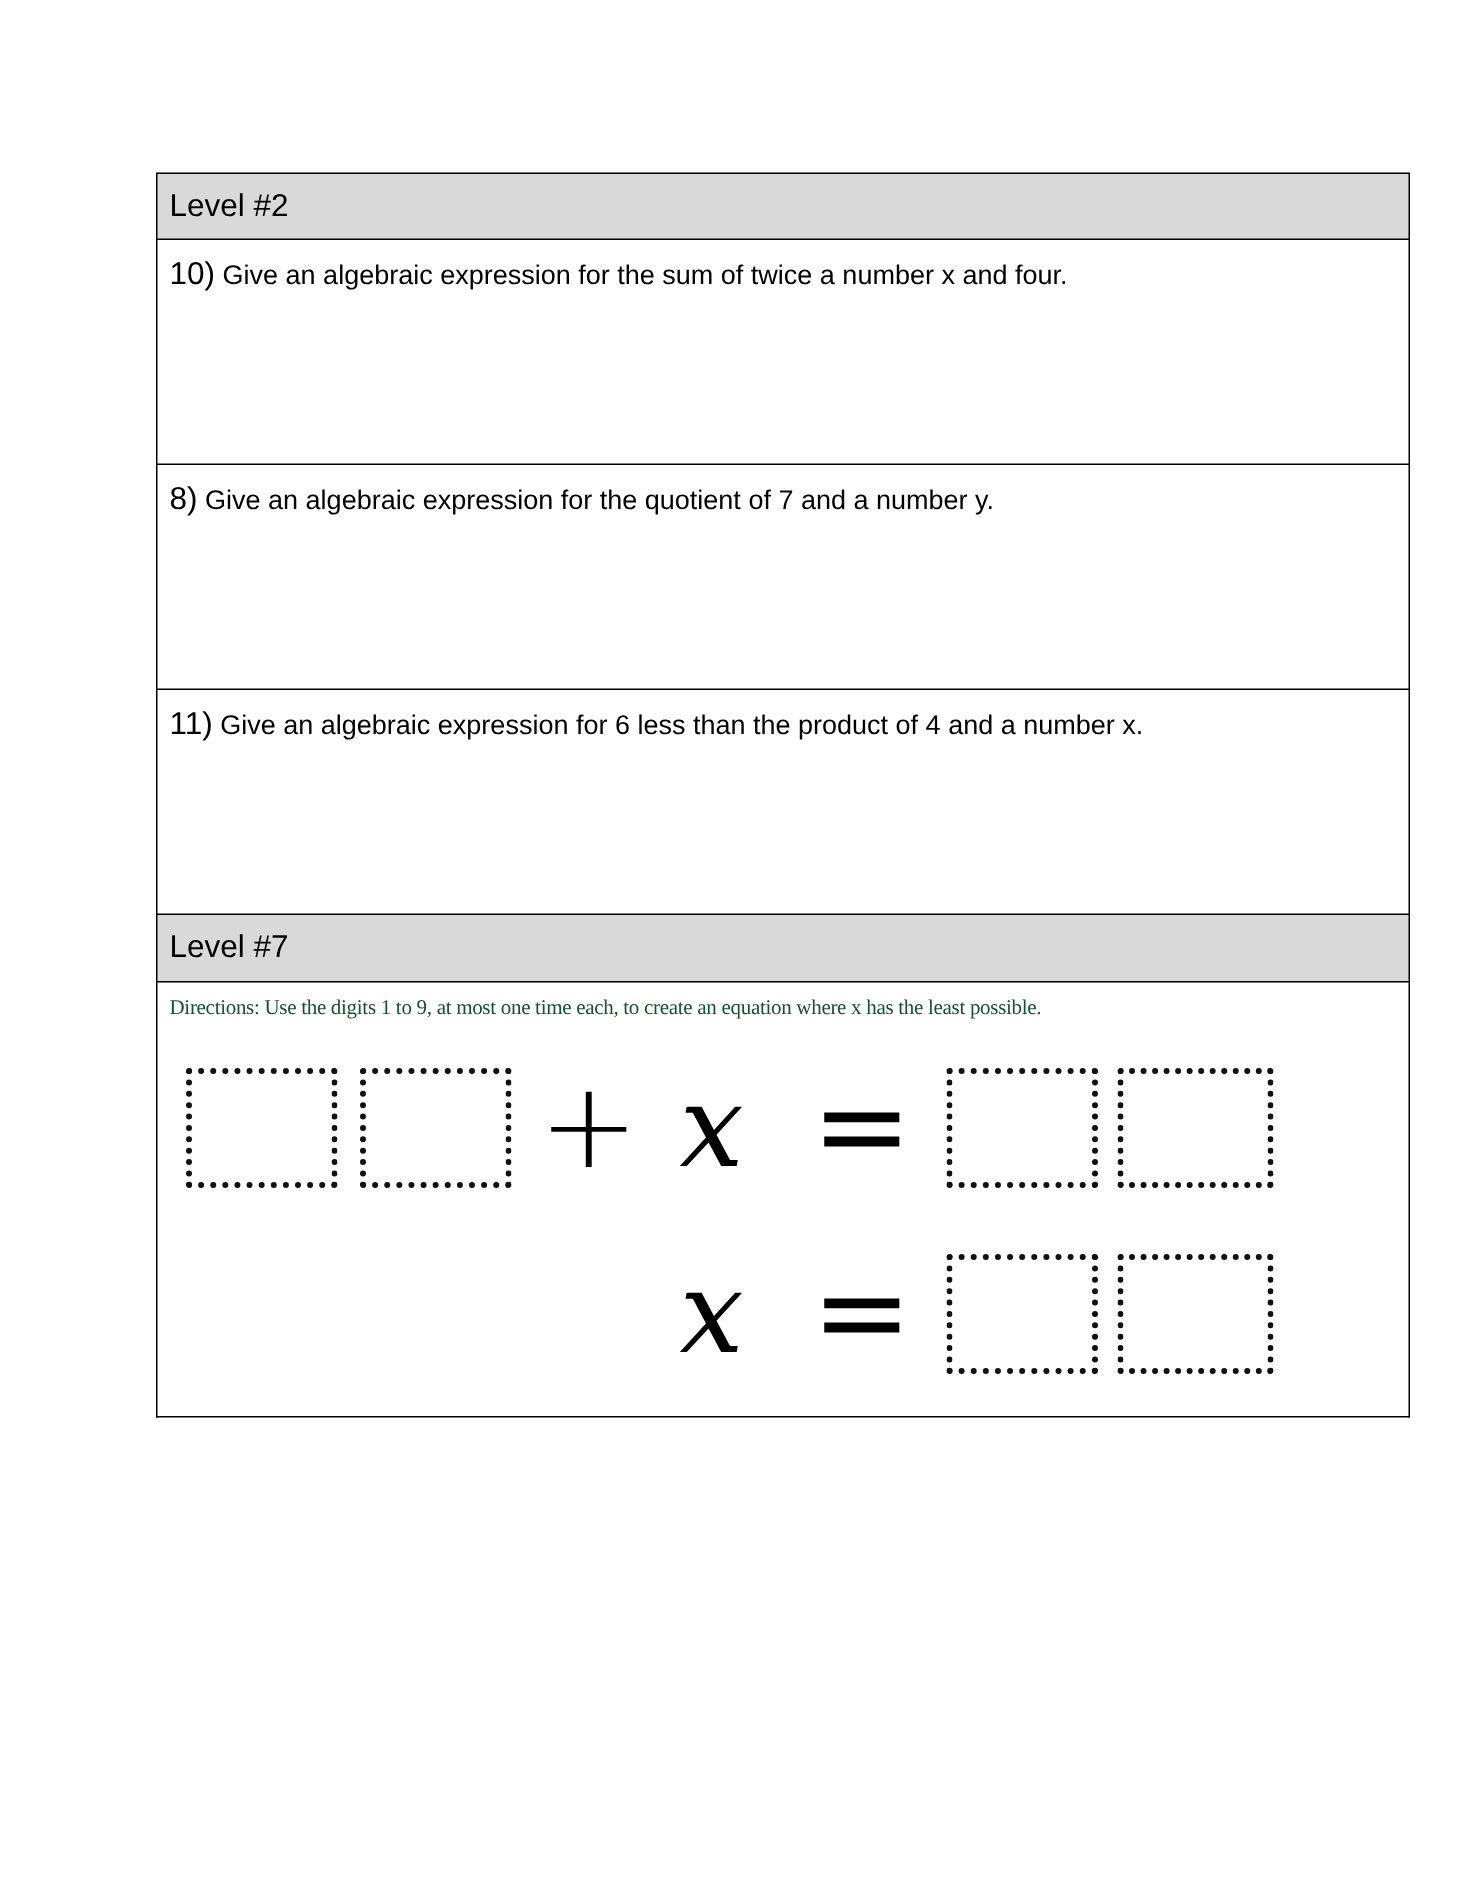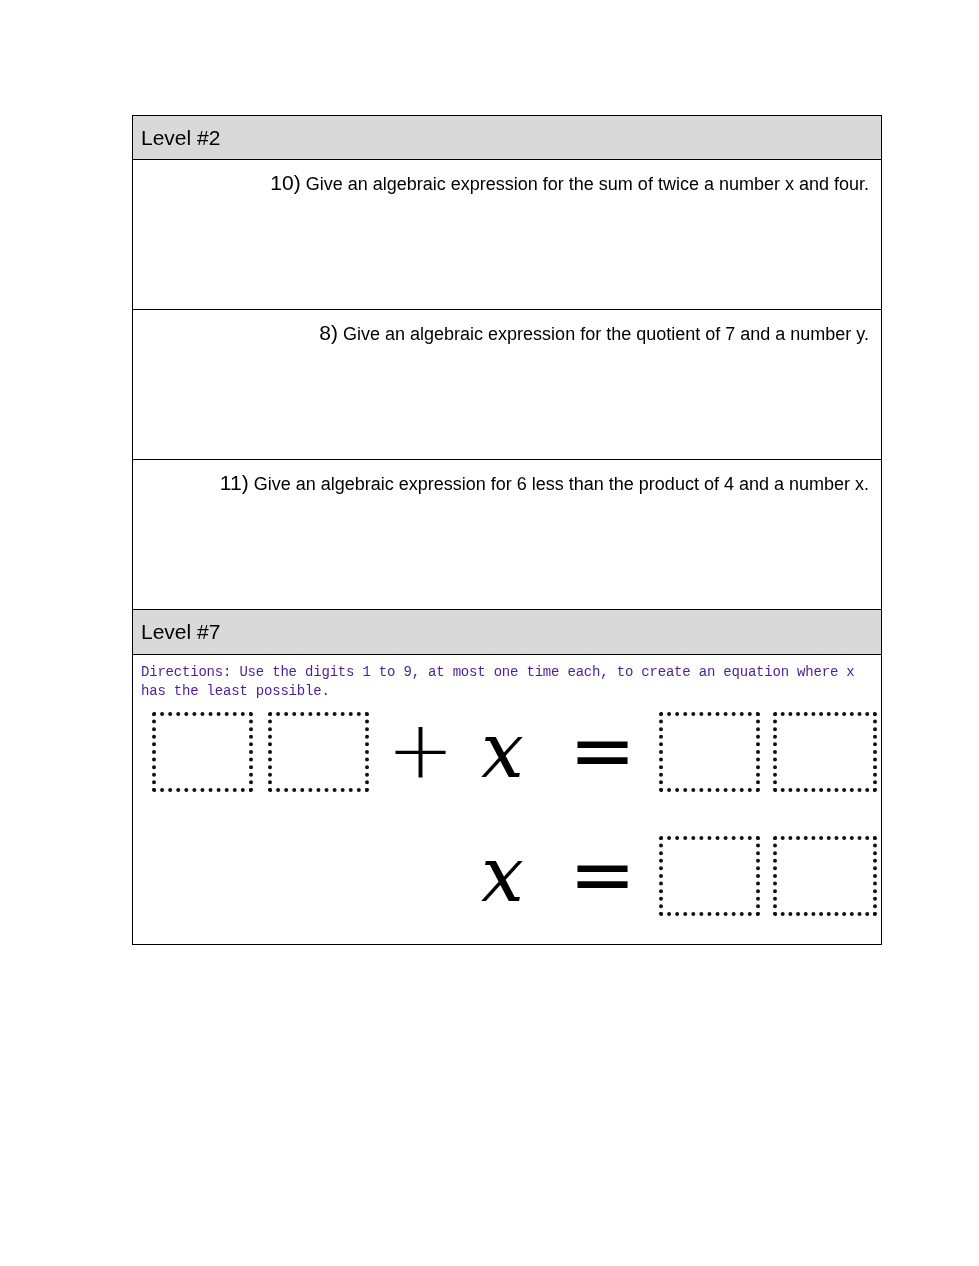--- a/index.html
+++ b/index.html
@@ -9,23 +9,23 @@
     }
     body {
       width: 979px;
       height: 1266px;
       position: relative;
       font-family: "Liberation Sans", sans-serif;
       color: #000;
     }
     .worksheet {
       position: absolute;
-      left: 132px;
+      left: 104px;
       top: 115px;
-      width: 750px;
+      width: 836px;
       border-collapse: collapse;
       box-sizing: border-box;
     }
     .row {
       box-sizing: border-box;
       border: 1px solid #000;
       border-top: none;
       position: relative;
     }
     .row.first {
@@ -36,34 +36,33 @@
       height: 45px;
       padding: 9px 8px 0 8px;
       font-size: 21px;
       line-height: 26px;
     }
     .question {
       height: 150px;
       padding: 10px 12px 0 8px;
       font-size: 18px;
       line-height: 26px;
-      text-align: right;
     }
     .question .num {
       font-size: 21px;
     }
     .directions-row {
       height: 290px;
       padding: 8px 8px 0 8px;
     }
     .directions {
-      font-family: Liberation Mono, monospace;
+      font-family: Liberation Serif, serif;
       font-size: 14px;
       line-height: 19px;
-      color: #4c1d95;
+      color: #14532d;
       letter-spacing: -0.2px;
     }
     .equation {
       position: absolute;
       left: 0;
       right: 0;
       height: 86px;
     }
     .eq1 { top: 57px; }
     .eq2 { top: 181px; }

